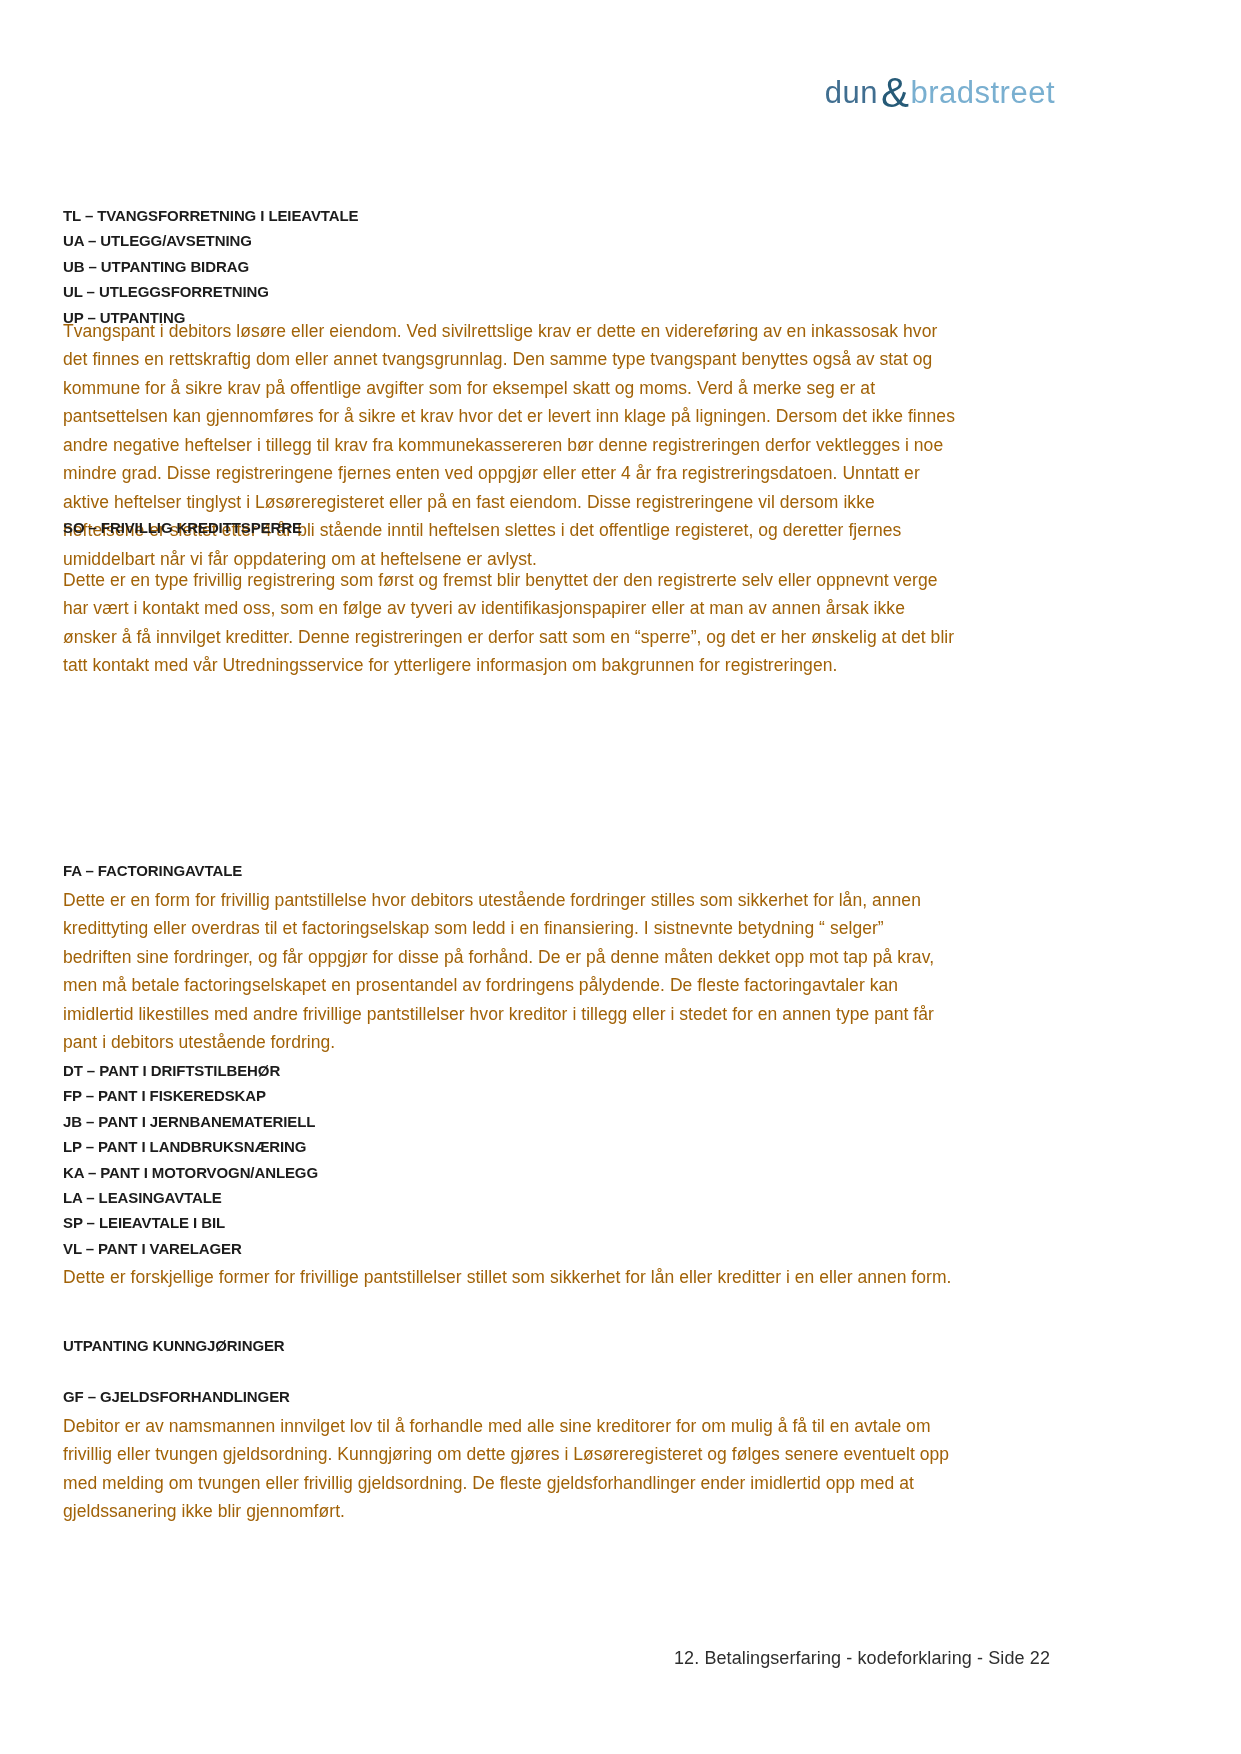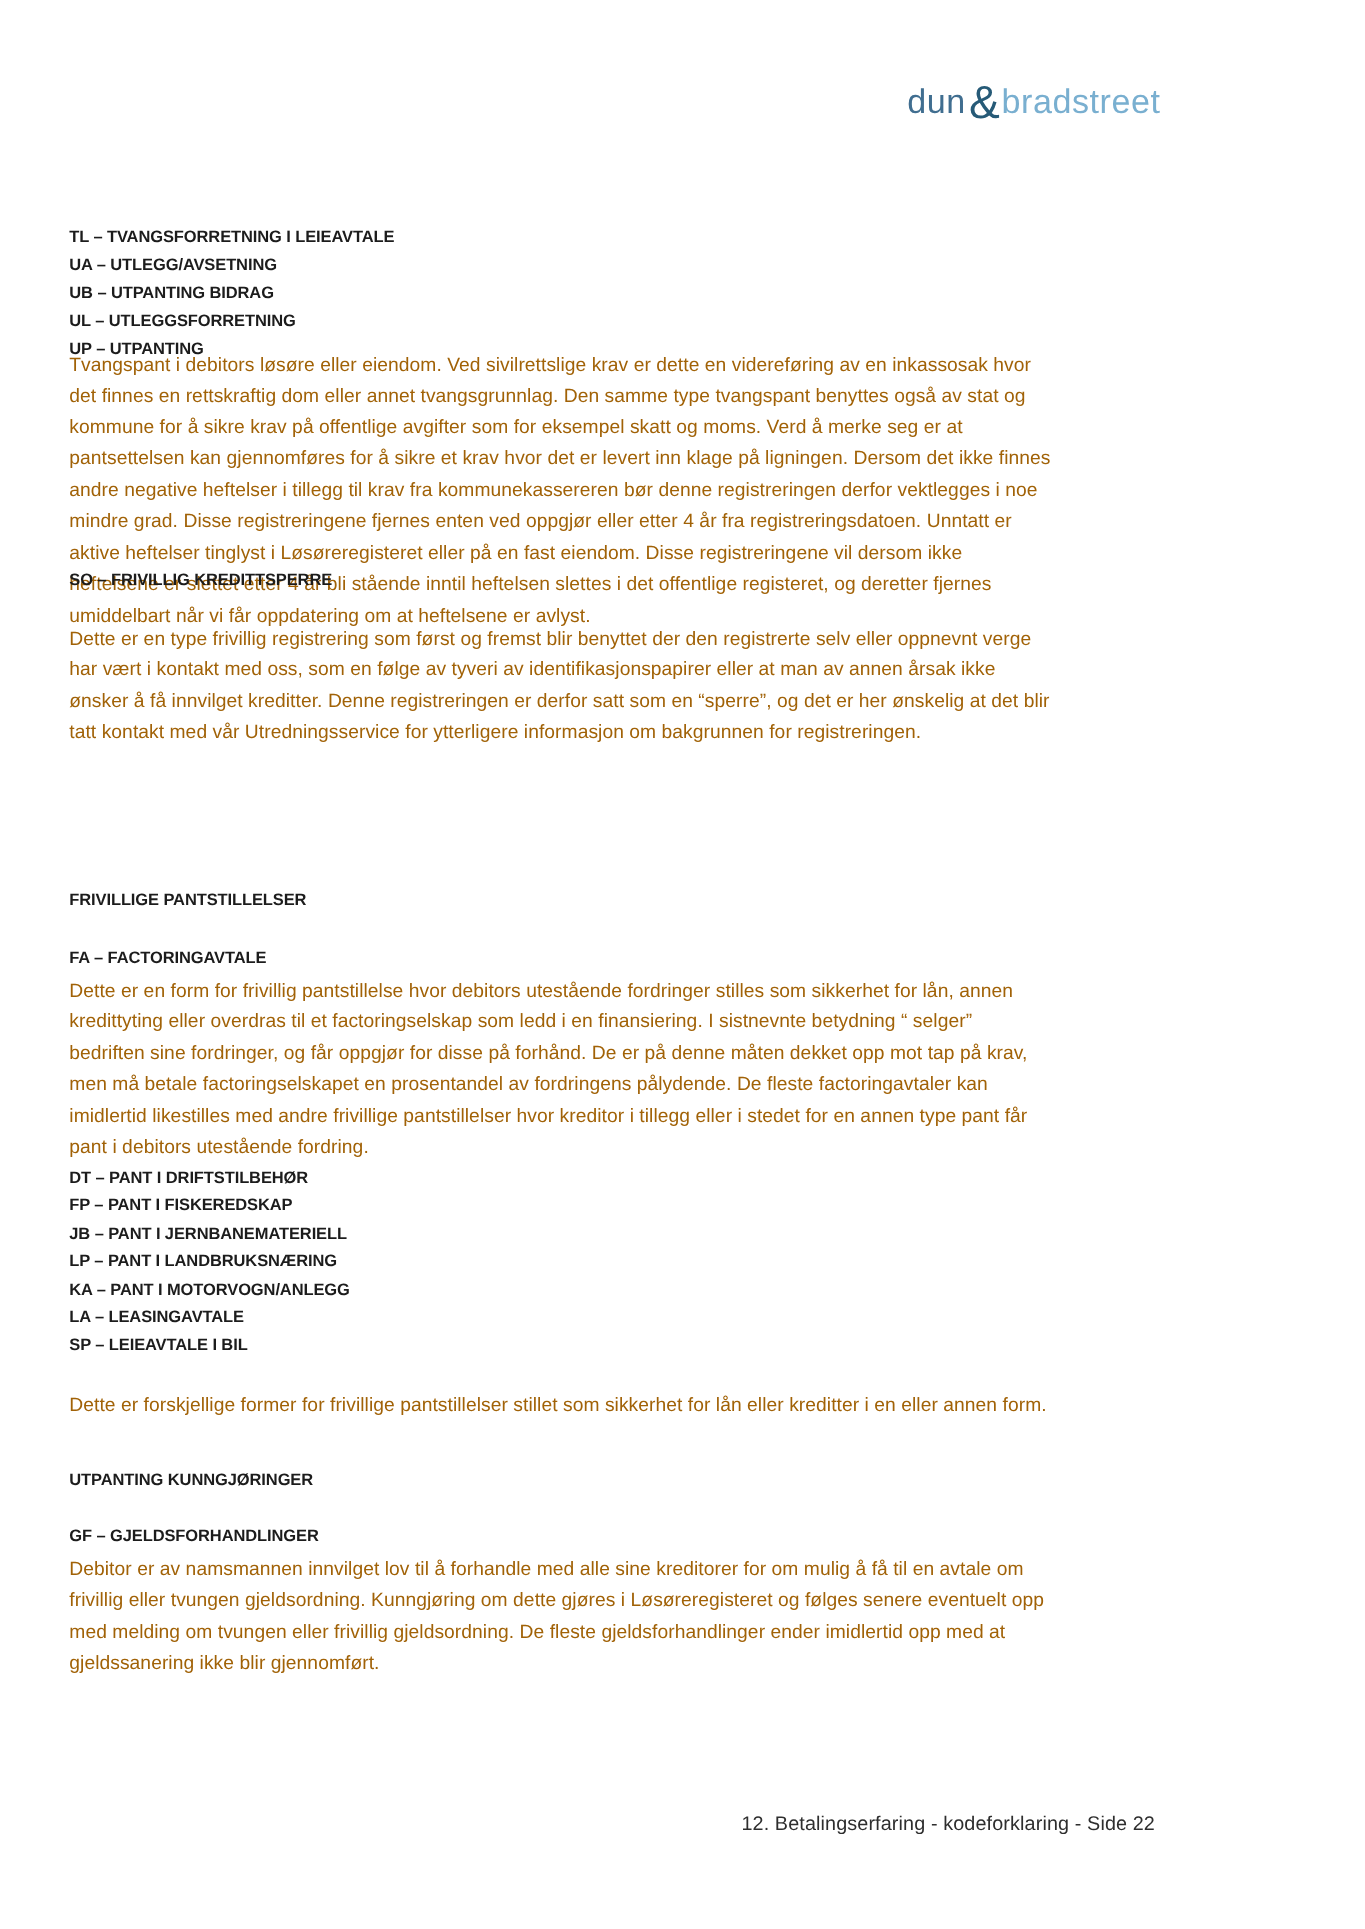--- a/index.html
+++ b/index.html
@@ -74,38 +74,36 @@
   </div>
 
   <p class="para" style="top:317px">Tvangspant i debitors løsøre eller eiendom. Ved sivilrettslige krav er dette en videreføring av en inkassosak hvor det finnes en rettskraftig dom eller annet tvangsgrunnlag. Den samme type tvangspant benyttes også av stat og kommune for å sikre krav på offentlige avgifter som for eksempel skatt og moms. Verd å merke seg er at pantsettelsen kan gjennomføres for å sikre et krav hvor det er levert inn klage på ligningen. Dersom det ikke finnes andre negative heftelser i tillegg til krav fra kommunekassereren bør denne registreringen derfor vektlegges i noe mindre grad. Disse registreringene fjernes enten ved oppgjør eller etter 4 år fra registreringsdatoen. Unntatt er aktive heftelser tinglyst i Løsøreregisteret eller på en fast eiendom. Disse registreringene vil dersom ikke heftelsene er slettet etter 4 år bli stående inntil heftelsen slettes i det offentlige registeret, og deretter fjernes umiddelbart når vi får oppdatering om at heftelsene er avlyst.</p>
 
   <div class="block" style="top:515px">
     <div class="h">SO – FRIVILLIG KREDITTSPERRE</div>
   </div>
 
   <p class="para" style="top:566px">Dette er en type frivillig registrering som først og fremst blir benyttet der den registrerte selv eller oppnevnt verge har vært i kontakt med oss, som en følge av tyveri av identifikasjonspapirer eller at man av annen årsak ikke ønsker å få innvilget kreditter. Denne registreringen er derfor satt som en “sperre”, og det er her ønskelig at det blir tatt kontakt med vår Utredningsservice for ytterligere informasjon om bakgrunnen for registreringen.</p>
 
-  <div class="block" style="top:806px">
-    <div class="h">FRIVILLIGE PANTSTILLELSER</div>
-  </div>
 
   <div class="block" style="top:858px">
     <div class="h">FA – FACTORINGAVTALE</div>
   </div>
 
   <p class="para" style="top:886px">Dette er en form for frivillig pantstillelse hvor debitors utestående fordringer stilles som sikkerhet for lån, annen kredittyting eller overdras til et factoringselskap som ledd i en finansiering. I sistnevnte betydning “ selger” bedriften sine fordringer, og får oppgjør for disse på forhånd. De er på denne måten dekket opp mot tap på krav, men må betale factoringselskapet en prosentandel av fordringens pålydende. De fleste factoringavtaler kan imidlertid likestilles med andre frivillige pantstillelser hvor kreditor i tillegg eller i stedet for en annen type pant får pant i debitors utestående fordring.</p>
 
   <div class="block" style="top:1058px">
     <div class="h">DT – PANT I DRIFTSTILBEHØR</div>
     <div class="h">FP – PANT I FISKEREDSKAP</div>
     <div class="h">JB – PANT I JERNBANEMATERIELL</div>
     <div class="h">LP – PANT I LANDBRUKSNÆRING</div>
     <div class="h">KA – PANT I MOTORVOGN/ANLEGG</div>
     <div class="h">LA – LEASINGAVTALE</div>
     <div class="h">SP – LEIEAVTALE I BIL</div>
+    <div class="h">VL – PANT I VARELAGER</div>
   </div>
 
   <p class="para" style="top:1263px">Dette er forskjellige former for frivillige pantstillelser stillet som sikkerhet for lån eller kreditter i en eller annen form.</p>
 
   <div class="block" style="top:1333px">
     <div class="h">UTPANTING KUNNGJØRINGER</div>
   </div>
 
   <div class="block" style="top:1384px">
     <div class="h">GF – GJELDSFORHANDLINGER</div>

